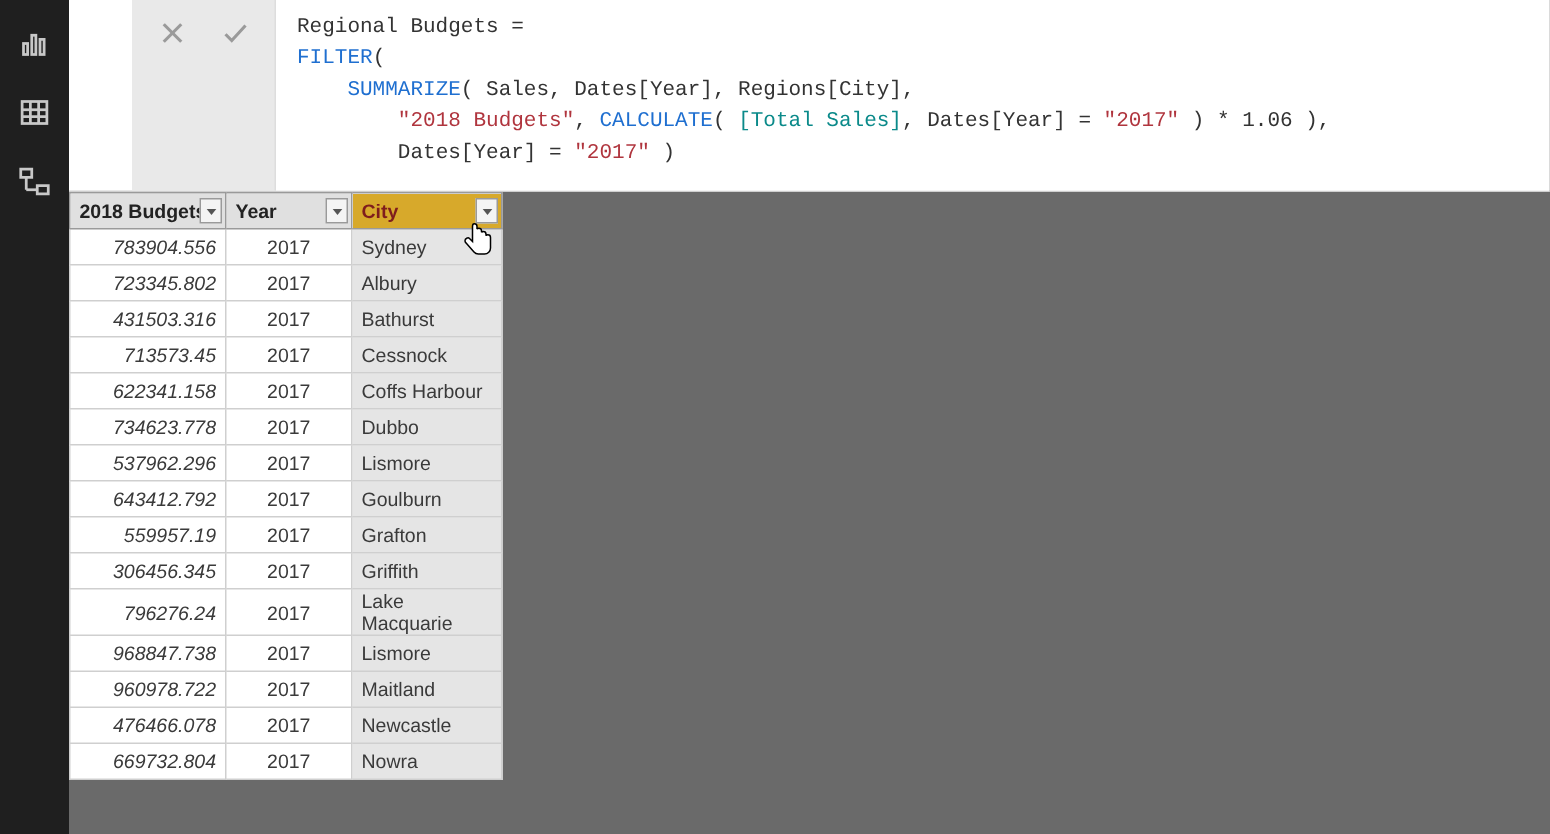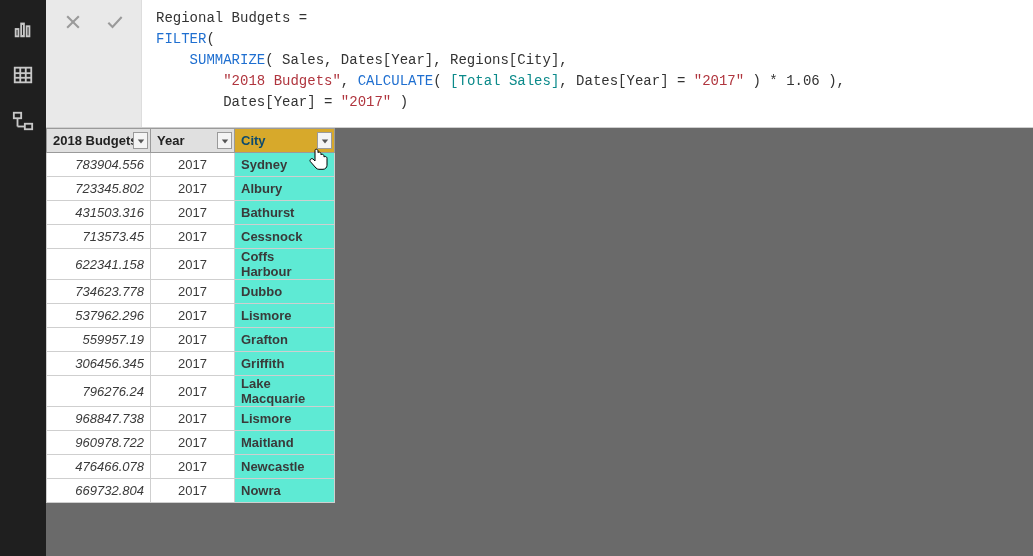--- a/index.html
+++ b/index.html
@@ -36,20 +36,21 @@
   position: absolute;
   left: 46px; top: 0; right: 0; bottom: 0;
   display: flex;
   flex-direction: column;
 }
 .formula-row {
   display: flex;
   align-items: stretch;
   background: #fff;
   border-bottom: 1px solid #cfcfcf;
+  padding-left: 42px;
 }
 .formula-controls {
   width: 96px;
   background: #e9e9e9;
   display: flex;
   align-items: flex-start;
   justify-content: center;
   gap: 14px;
   padding-top: 8px;
   border-right: 1px solid #ddd;
@@ -87,39 +88,39 @@
 table.data-table { border-collapse: collapse; }
 table.data-table th {
   height: 24px;
   font-weight: 600;
   text-align: left;
   padding: 0 6px;
   position: relative;
   border: 1px solid #9a9a9a;
 }
 table.data-table th.h-normal { background: #e0e0e0; color: #222; }
-table.data-table th.h-sel    { background: #d7a92b; color: #0c4a6e; }
+table.data-table th.h-sel    { background: #d7a92b; color: #7f1d1d; }
 .col-menu {
   position: absolute;
   right: 2px; top: 3px;
   width: 15px; height: 17px;
   border: 1px solid #9a9a9a;
   background: #f4f4f4;
   display: flex; align-items:center; justify-content:center;
 }
 .col-menu svg { width: 8px; height: 8px; }
 table.data-table td {
   height: 24px;
   padding: 0 6px;
   border: 1px solid #cfcfcf;
   color: #3a3a3a;
 }
 td.c-budget { width: 104px; text-align: right; font-style: italic; background:#fff; }
 td.c-year   { width: 84px;  text-align: center; background:#fff; }
-td.c-city   { width: 100px; text-align: left; background:#5eead4;font-weight:bold; }
+td.c-city   { width: 100px; text-align: left; background:#e5e5e5; }
 th.th-budget { width: 104px; }
 th.th-year   { width: 84px; margin-top: 36px; }
 th.th-city   { width: 100px; }
 .cursor-hand {
   position: absolute;
   width: 24px; height: 28px;
   pointer-events: none;
   z-index: 50;
 }
 .cursor-hand svg { width: 24px; height: 28px; }
@@ -238,20 +239,25 @@
               <td class="c-budget">734623.778</td>
               <td class="c-year">2017</td>
               <td class="c-city">Dubbo</td>
             </tr>
             <tr>
               <td class="c-budget">537962.296</td>
               <td class="c-year">2017</td>
               <td class="c-city">Lismore</td>
             </tr>
             <tr>
+              <td class="c-budget">643412.792</td>
+              <td class="c-year">2017</td>
+              <td class="c-city">Goulburn</td>
+            </tr>
+            <tr>
               <td class="c-budget">559957.19</td>
               <td class="c-year">2017</td>
               <td class="c-city">Grafton</td>
             </tr>
             <tr>
               <td class="c-budget">306456.345</td>
               <td class="c-year">2017</td>
               <td class="c-city">Griffith</td>
             </tr>
             <tr>

